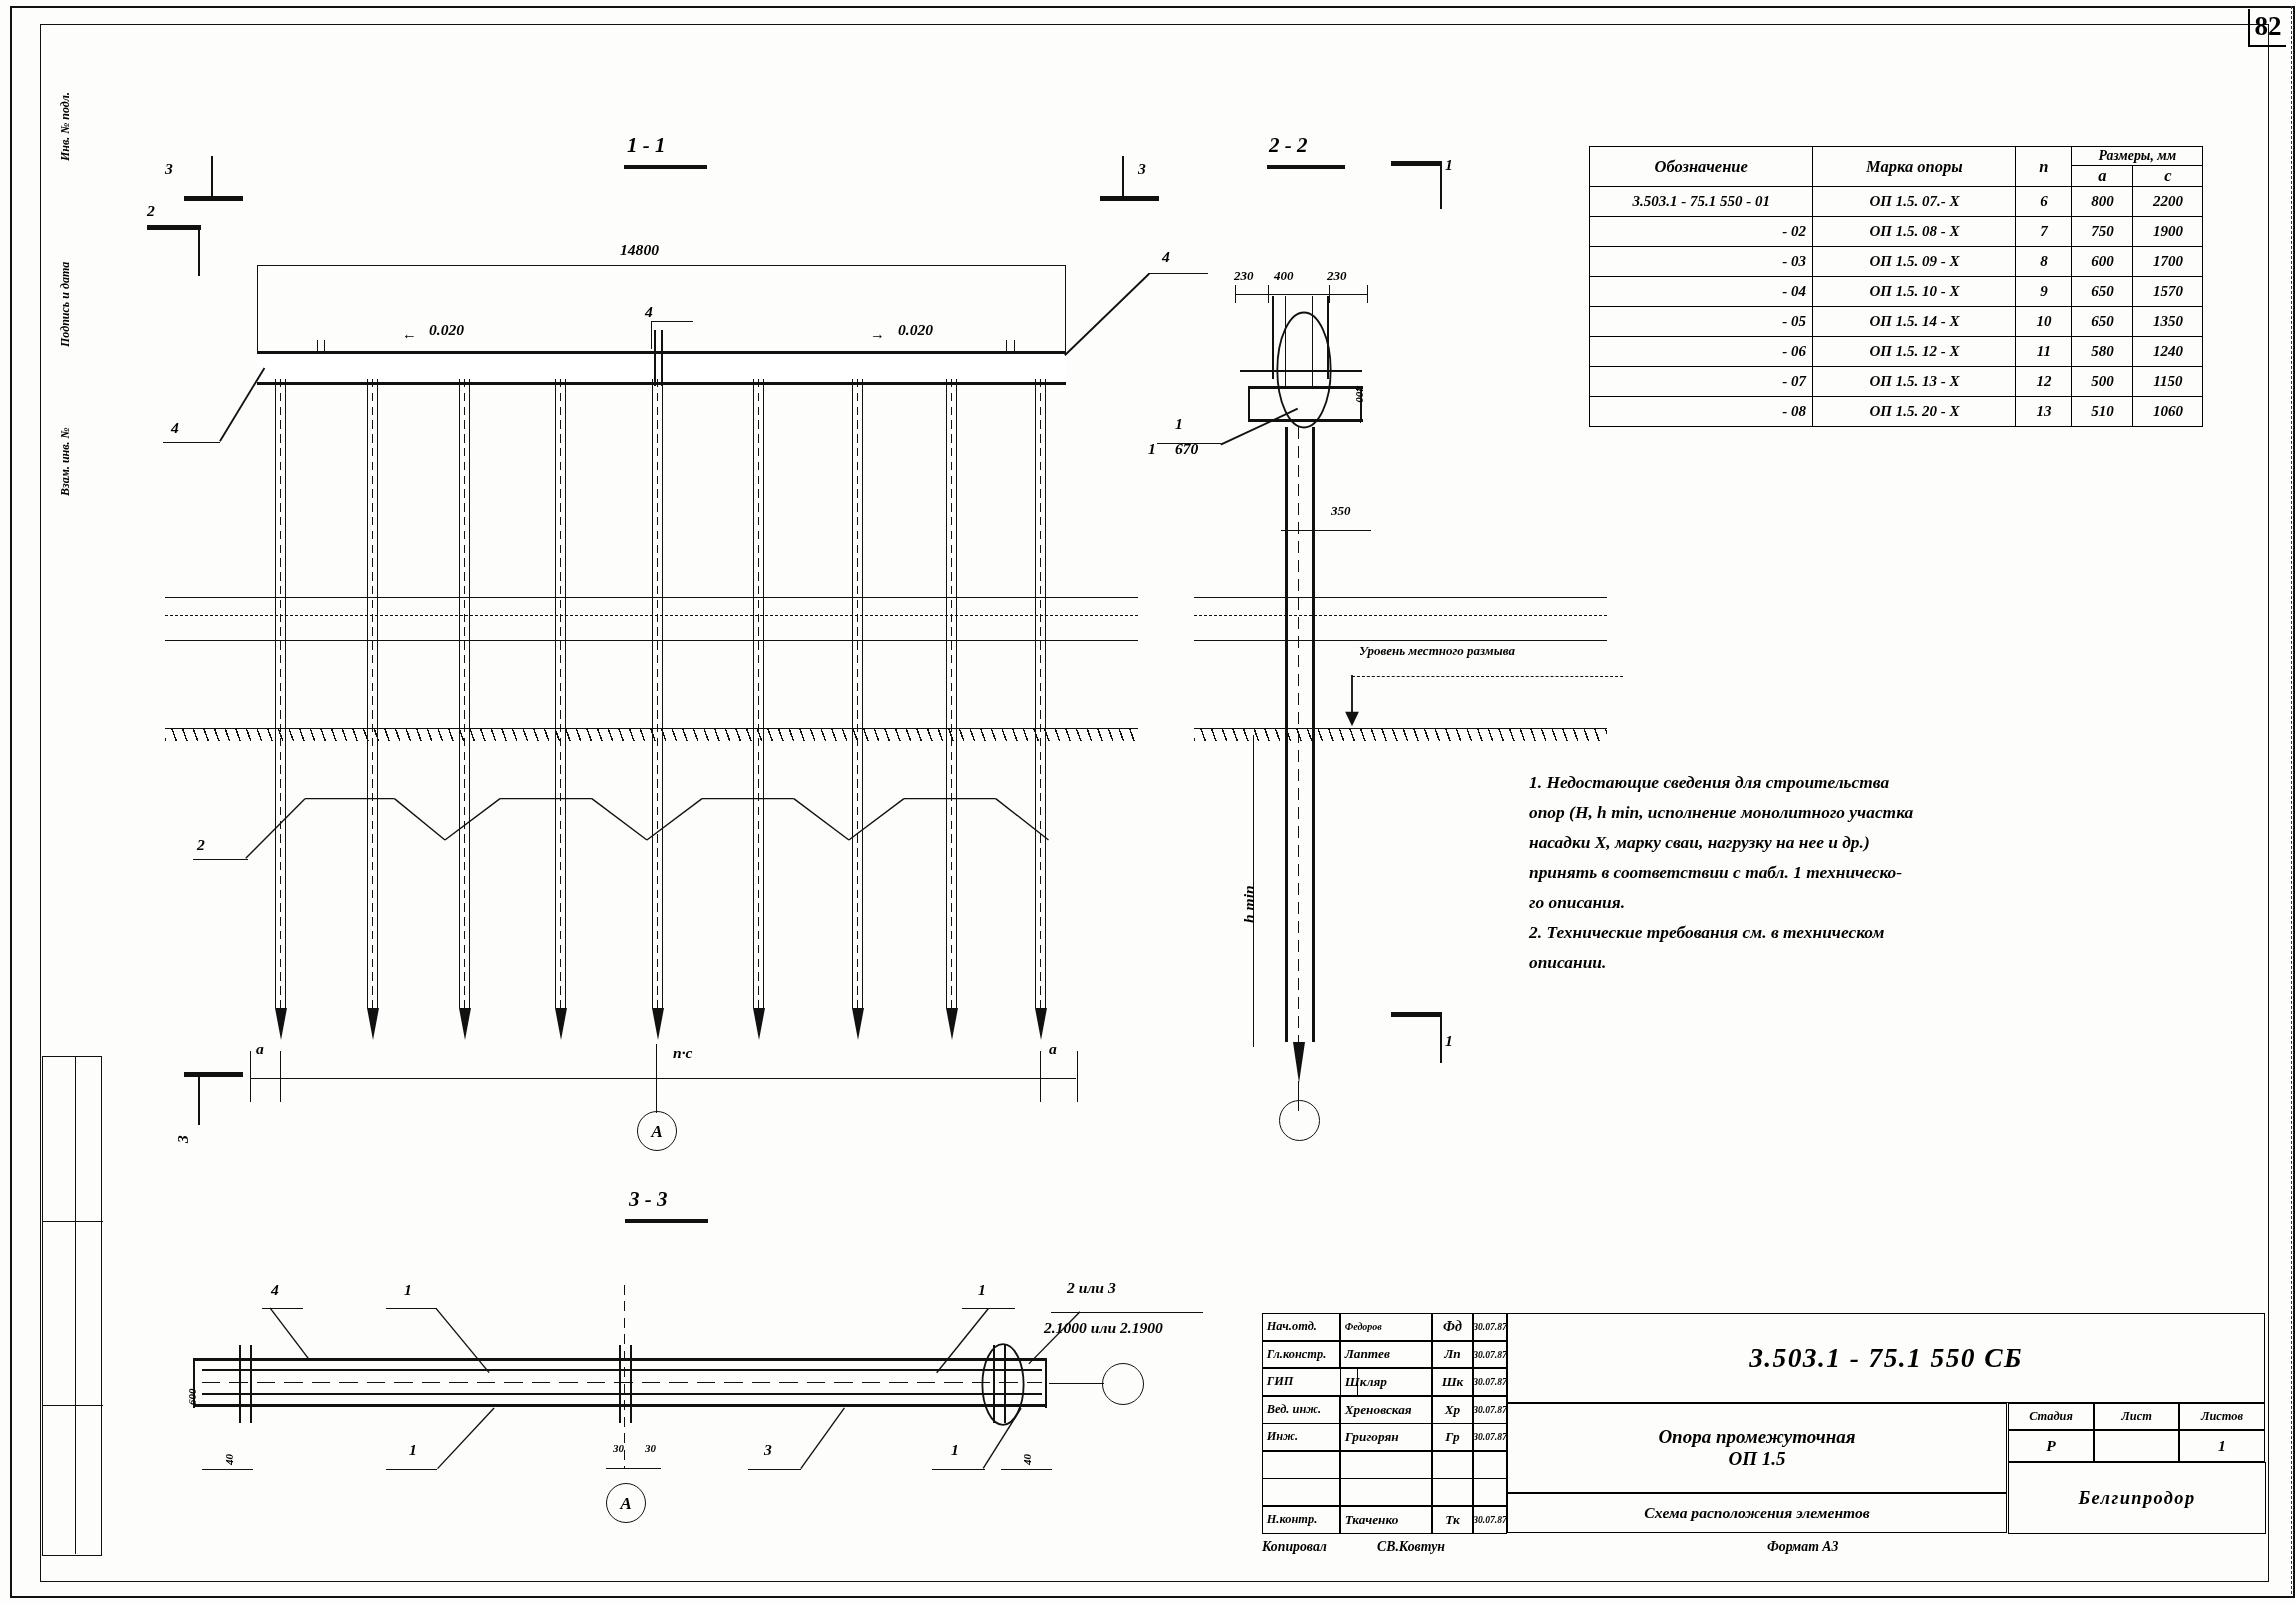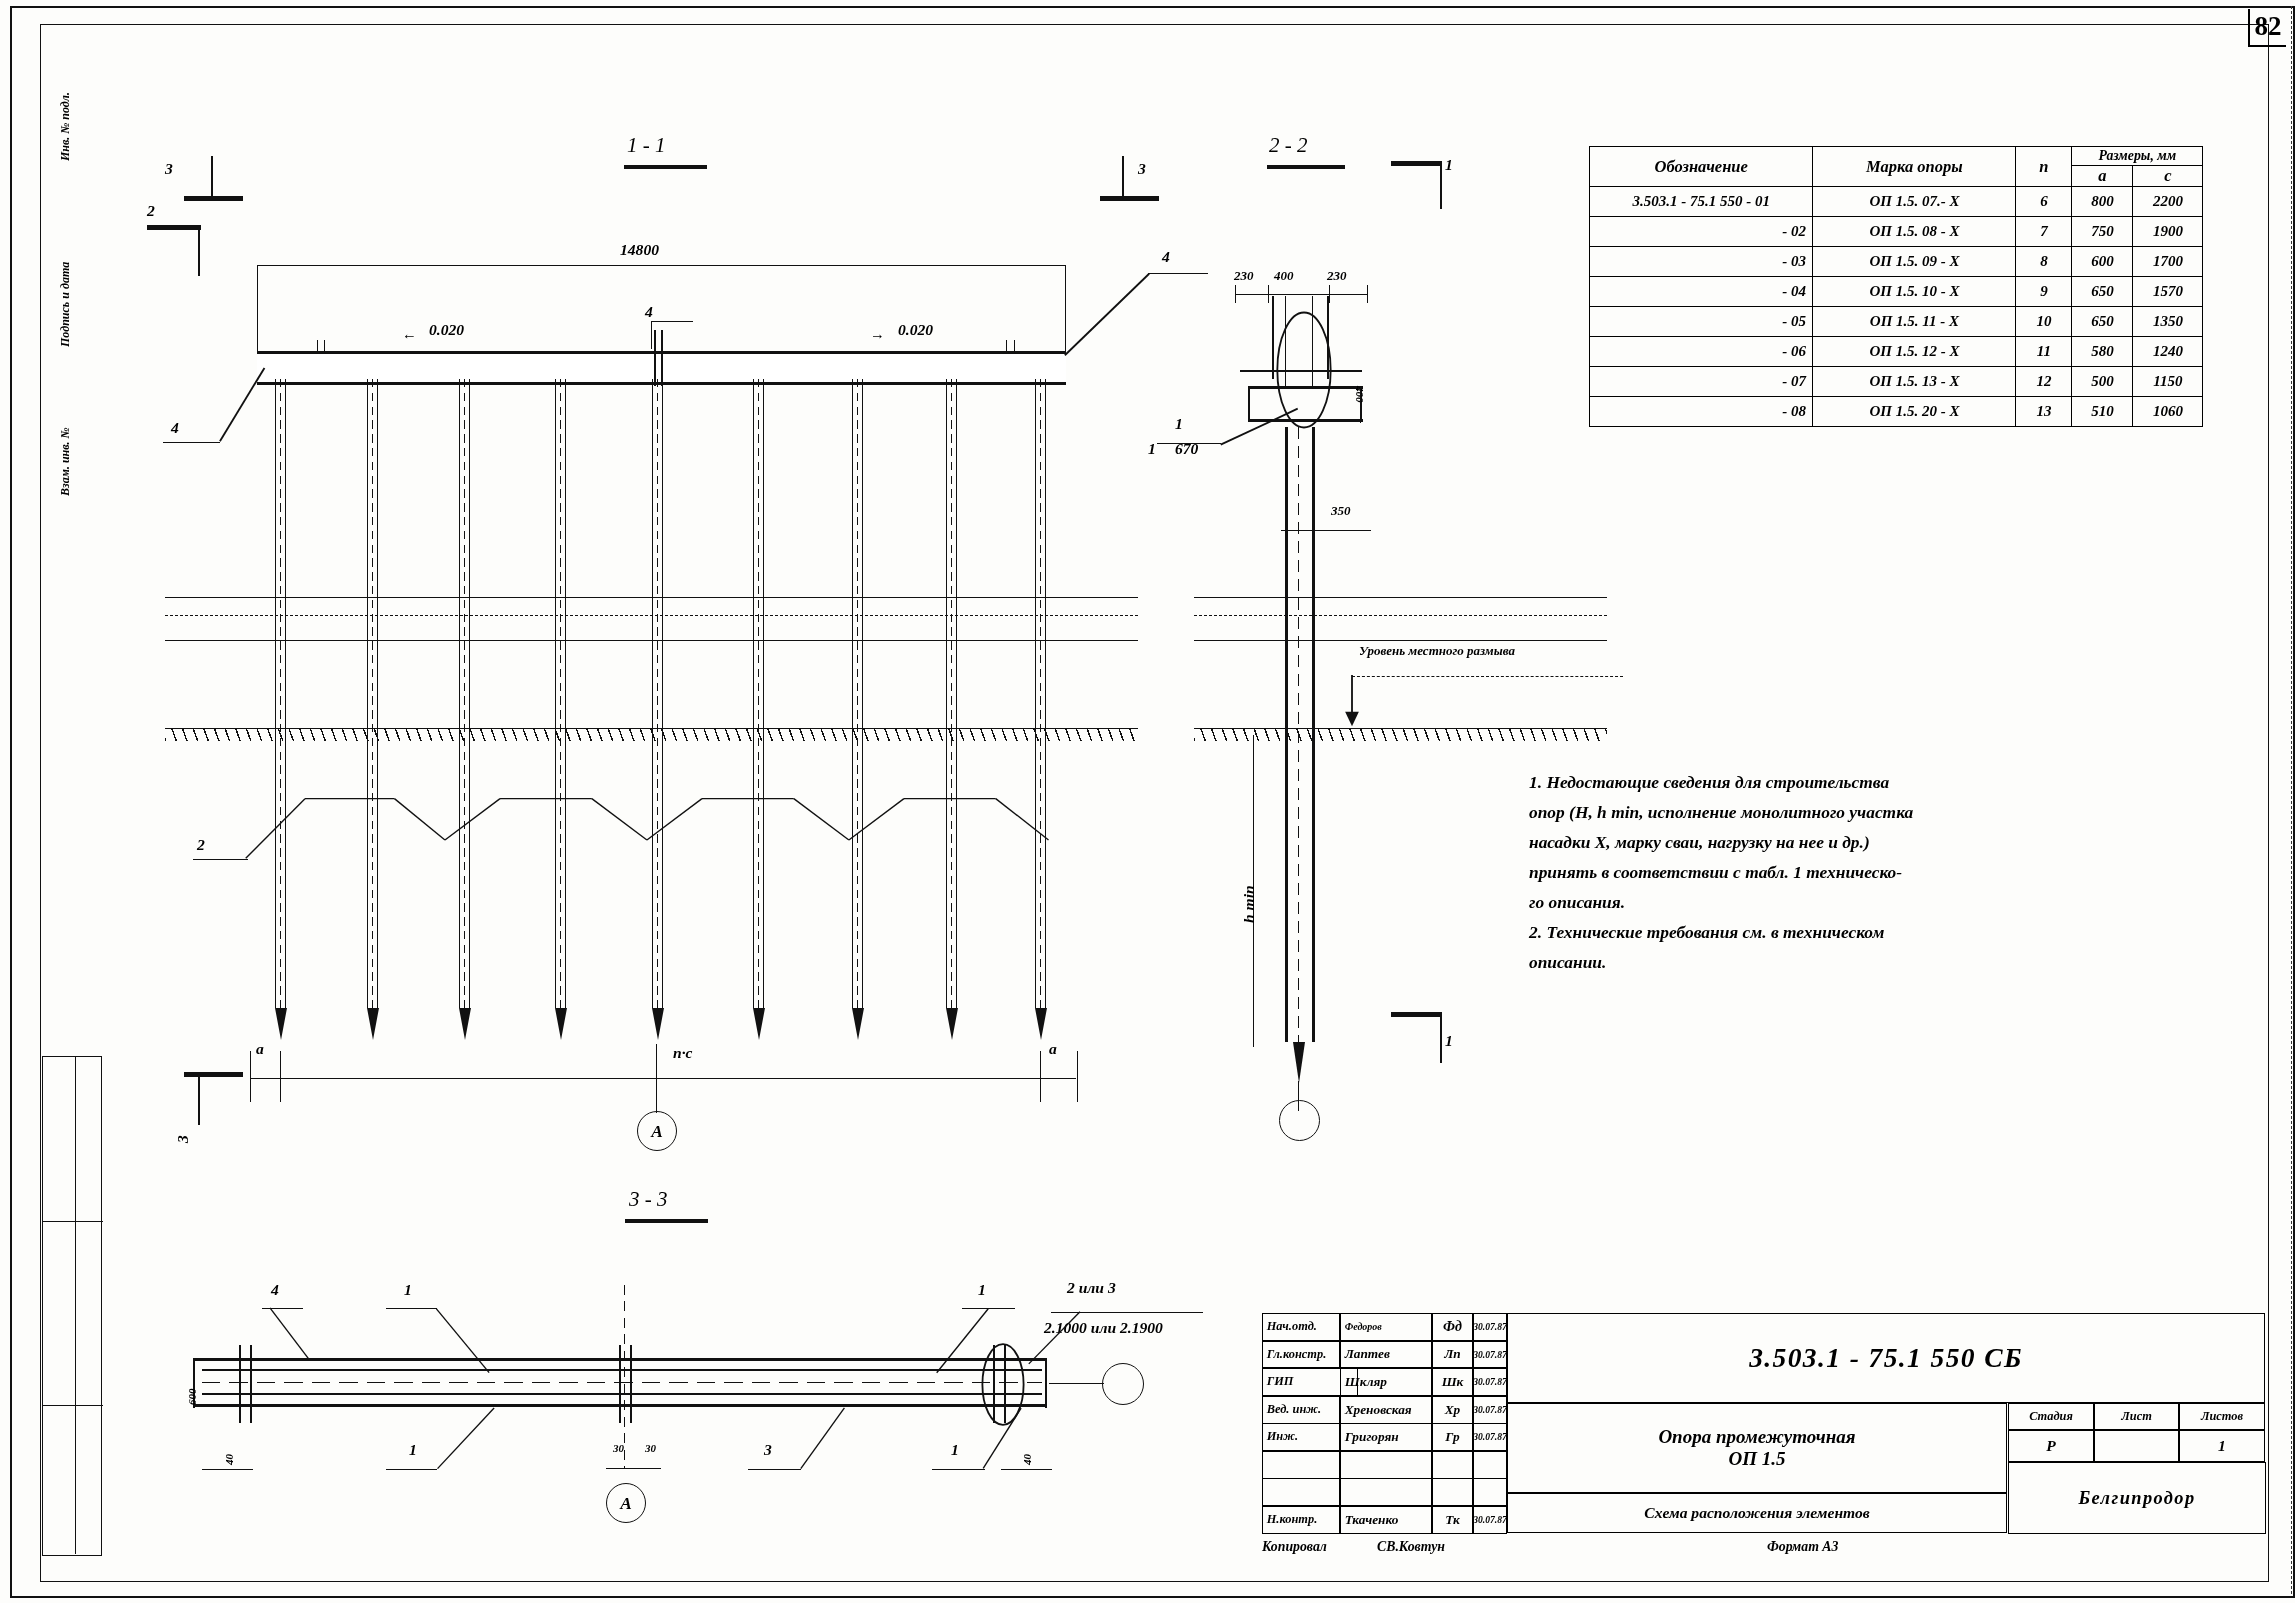--- a/index.html
+++ b/index.html
@@ -14,21 +14,21 @@
   
   .abs{position:absolute;}
   .ln{position:absolute;background:#111;}
   .hl{height:1.4px;}
   .vl{width:1.4px;}
   .txt{position:absolute;color:#000;white-space:nowrap;
        font-family:"Liberation Serif",serif;font-style:italic;font-weight:bold;}
   .lbl{font-size:15.6px;}
   .lbl-s{font-size:13px;}
   .lbl-xs{font-size:11px;}
-  .viewname{font-size:21px;font-weight:normal;font-style:italic;}
+  .viewname{font-size:21px;font-weight:bold;font-style:italic;}
   .rot90{transform:rotate(-90deg);transform-origin:left top;}
   .rot90cw{transform:rotate(90deg);transform-origin:left top;}
 
   
   #outer-frame{position:absolute;left:10px;top:6.4px;width:2281px;height:1588px;
      border:2.3px solid #111;}
   #dash-right{position:absolute;right:15.6px;top:6.4px;width:0;height:1588px;
      border-left:1.4px dashed #333;}
   #page-no{position:absolute;right:22px;top:9.2px;font-size:27px;font-weight:bold;
      font-family:"Liberation Serif",serif;border-left:2.3px solid #000;border-bottom:2.3px solid #000;
@@ -361,21 +361,21 @@
         </tr>
         <tr>
           <td class="c-oboz ralign">- 04</td>
           <td class="c-marka">ОП 1.5. 10 - Х</td>
           <td class="c-n">9</td>
           <td class="c-a">650</td>
           <td class="c-c">1570</td>
         </tr>
         <tr>
           <td class="c-oboz ralign">- 05</td>
-          <td class="c-marka">ОП 1.5. 11 - Х</td>
+          <td class="c-marka">ОП 1.5. 14 - Х</td>
           <td class="c-n">10</td>
           <td class="c-a">650</td>
           <td class="c-c">1350</td>
         </tr>
         <tr>
           <td class="c-oboz ralign">- 06</td>
           <td class="c-marka">ОП 1.5. 12 - Х</td>
           <td class="c-n">11</td>
           <td class="c-a">580</td>
           <td class="c-c">1240</td>

